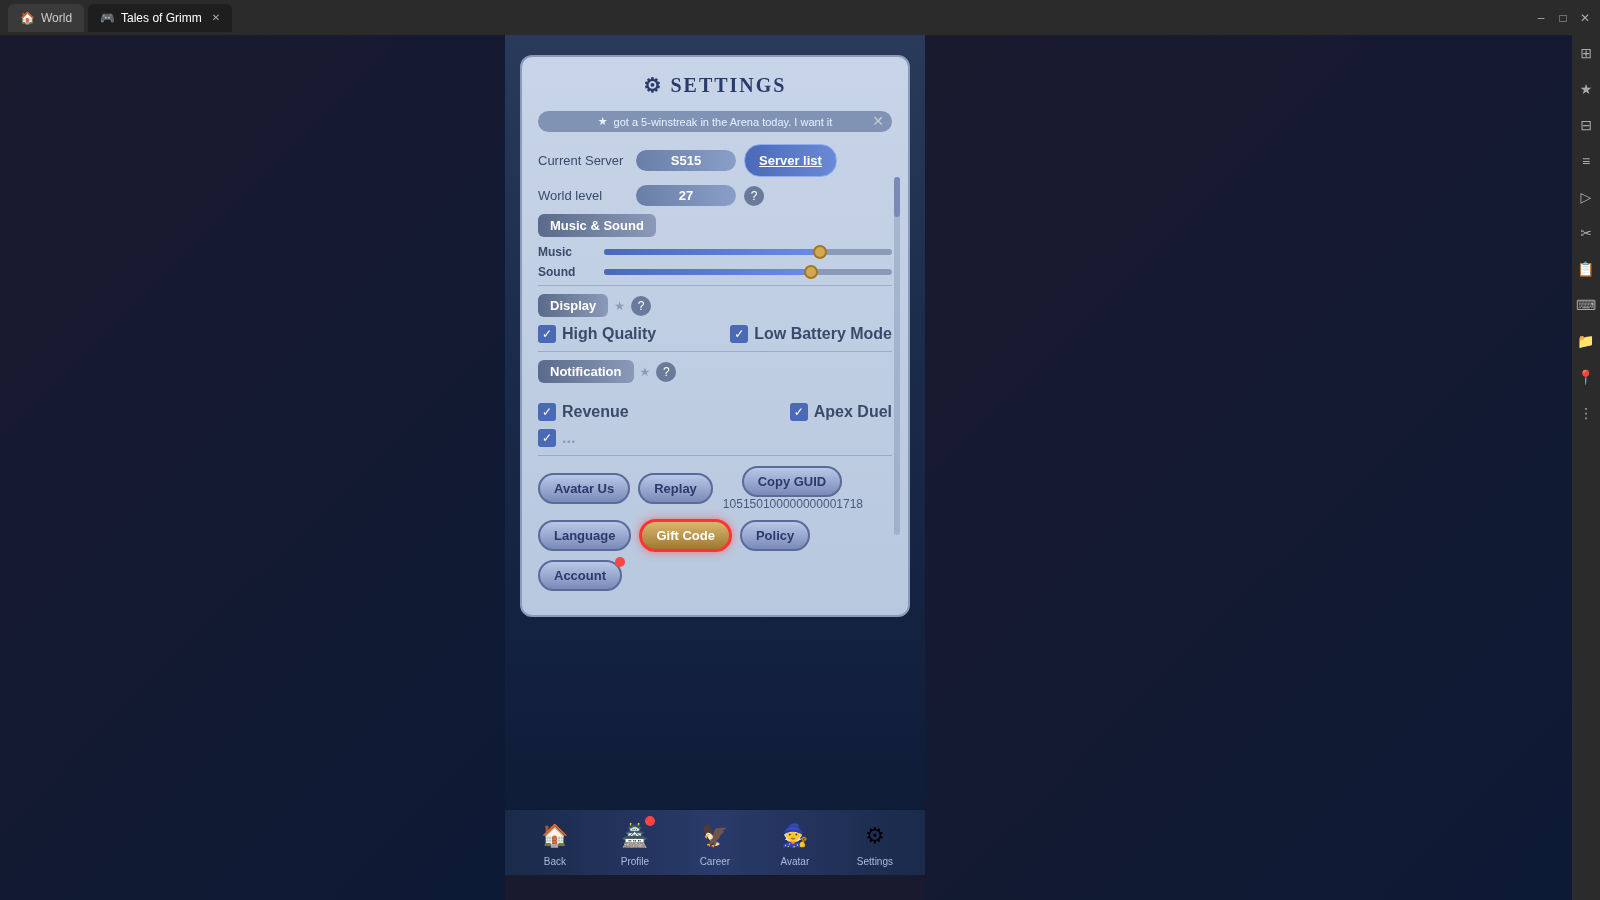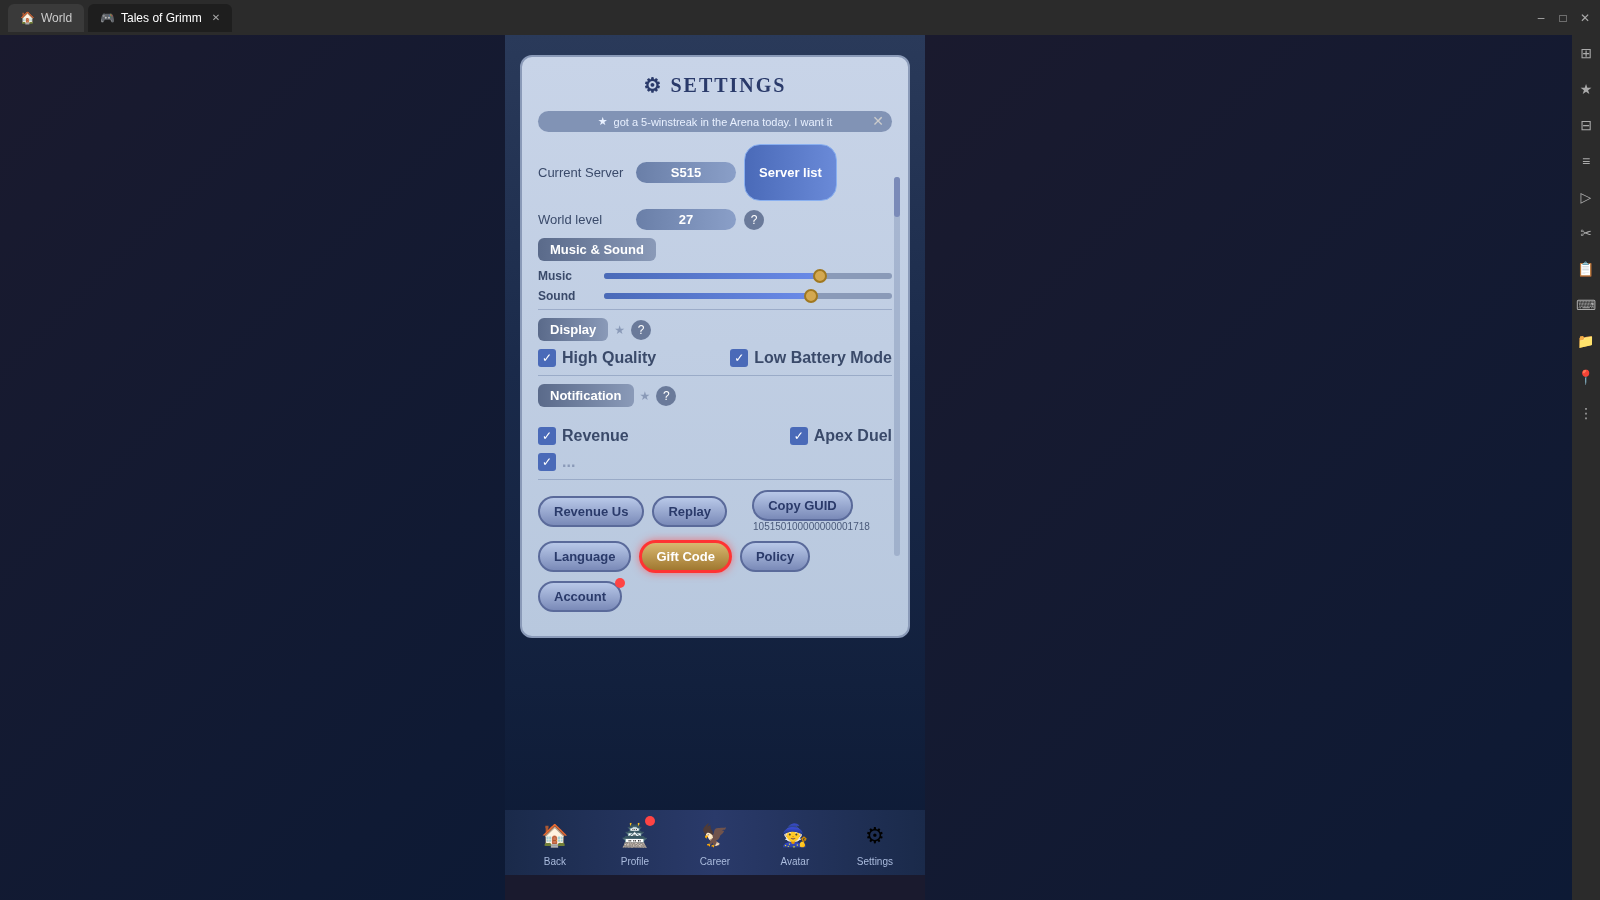--- a/index.html
+++ b/index.html
@@ -156,26 +156,27 @@
       padding: 3px 14px;
       font-size: 13px;
       color: #fff;
       font-weight: bold;
       min-width: 100px;
       text-align: center;
     }
     .server-list-btn {
       background: linear-gradient(90deg, #4a6ab8, #6a8ad8);
       border-radius: 16px;
-      padding: 20px 14px;
+      padding: 8px 14px;
       font-size: 13px;
       color: #fff;
       font-weight: bold;
       cursor: pointer;
       border: 1px solid #8ab0f0;
+      text-decoration: underline;
     }
     .help-icon {
       width: 20px; height: 20px;
       border-radius: 50%;
       background: #6a7a9a;
       color: #fff;
       font-size: 12px;
       display: flex;
       align-items: center;
       justify-content: center;
@@ -288,23 +289,23 @@
       cursor: pointer;
       white-space: nowrap;
     }
     .game-btn.gift-code {
       background: linear-gradient(180deg, #d8b870 0%, #a07830 100%);
       border: 3px solid #ff3333;
       color: #fff;
       box-shadow: 0 0 8px rgba(255,80,80,0.7);
     }
     .guid-text {
-      font-size: 10px;
+      font-size: 12px;
       color: #4a5a7a;
-      margin-left: 18px;
+      margin-left: 2px;
       text-align: center;
     }
 
     
     .bottom-nav {
       position: absolute;
       bottom: 0;
       left: 0;
       right: 0;
       height: 65px;
@@ -519,21 +520,21 @@
       <div class="checkbox">✓</div>
       <div class="checkbox-label" style="color:#8a9ab8;">...</div>
     </div>
 
     <div class="section-divider"></div>
 
     
     <div class="buttons-section">
 
       <div class="btn-row">
-        <button class="game-btn">Revenue Us</button>
+        <button class="game-btn">Avatar Us</button>
         <button class="game-btn">Replay</button>
         <div style="display:flex;flex-direction:column;align-items:center;">
           <button class="game-btn">Copy GUID</button>
           <div class="guid-text">105150100000000001718</div>
         </div>
       </div>
 
       <div class="btn-row">
         <button class="game-btn">Language</button>
         <button class="game-btn gift-code">Gift Code</button>

